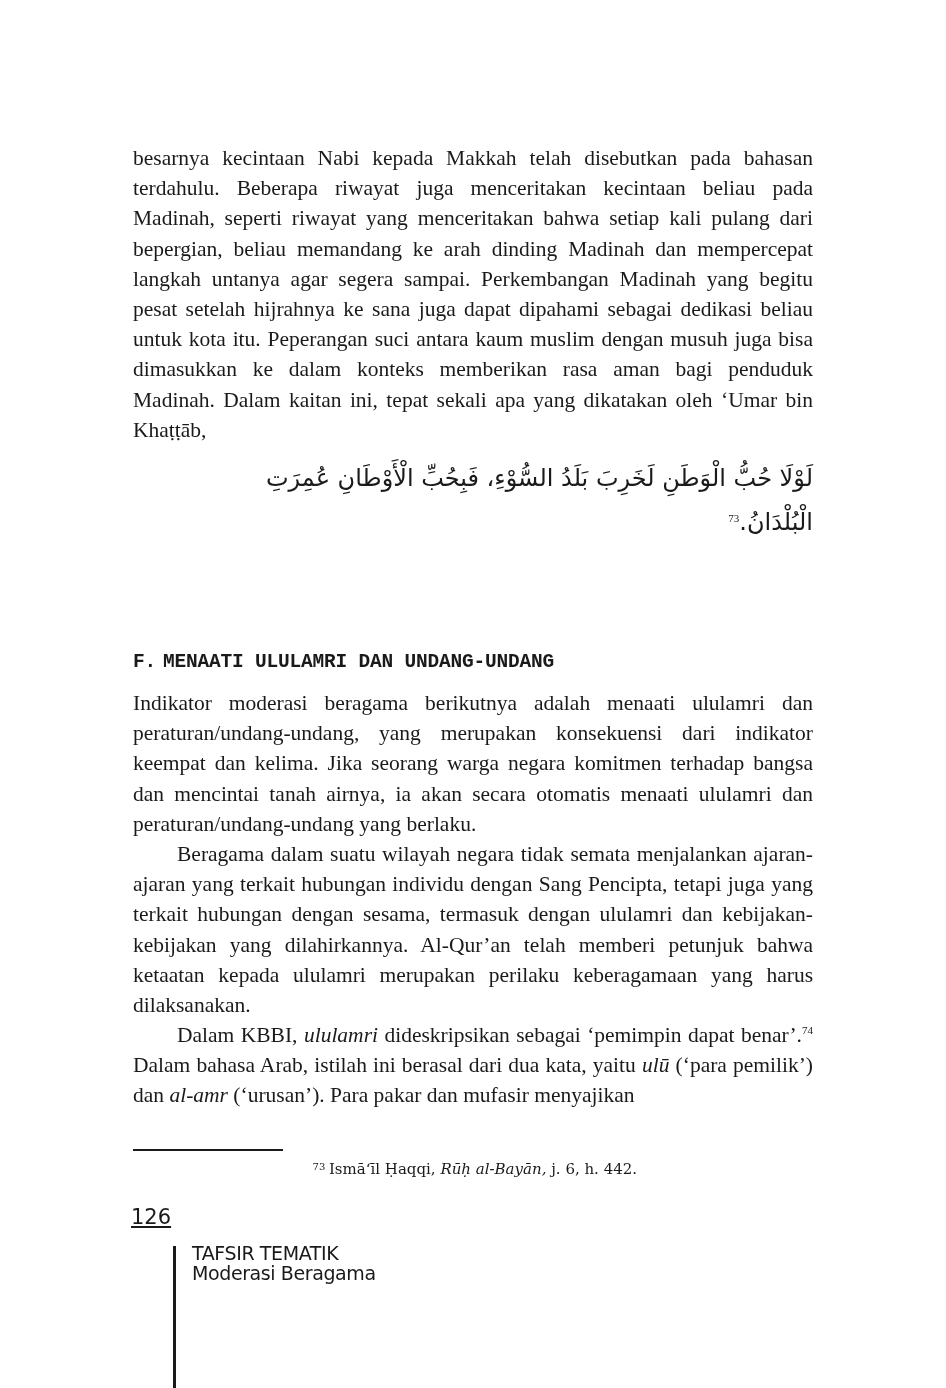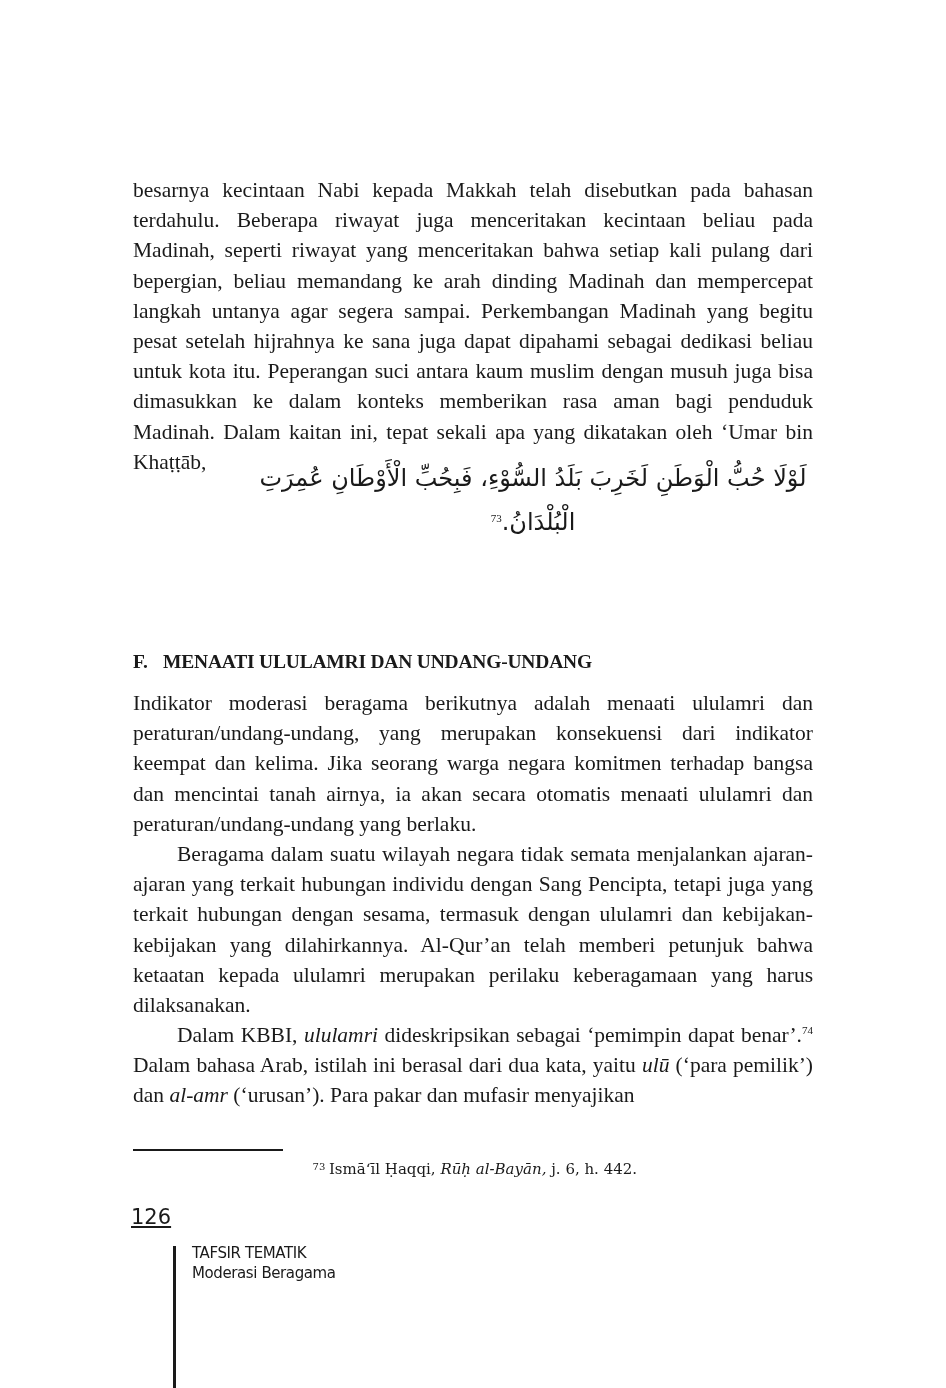--- a/index.html
+++ b/index.html
@@ -8,31 +8,31 @@
   .body-text {
     font-family: "Liberation Serif", "DejaVu Serif", serif;
     font-size: 21.5px;
     line-height: 30.2px;
     text-align: justify;
     position: absolute;
     left: 133px;
     width: 680px;
     margin: 0;
   }
-  .p1 { top: 143px; margin-top: 32px; }
+  .p1 { top: 143px; }
   .arabic {
     position: absolute;
     top: 458px;
     right: 133px;
     width: 560px;
     font-family: "DejaVu Sans", sans-serif;
     font-size: 24px;
     line-height: 40px;
     direction: rtl;
-    text-align: center;
+    text-align: right;
     margin: 0;
   }
   .arabic sup {
     font-family: "Liberation Serif", serif;
     font-size: 11px;
     vertical-align: 8px;
   }
   .translation {
     position: absolute;
     top: 514px;
@@ -40,21 +40,21 @@
     width: 640px;
     font-family: "Liberation Serif", "DejaVu Serif", serif;
     font-size: 19px;
     line-height: 26px;
     margin: 0;
   }
   .heading {
     position: absolute;
     top: 651px;
     left: 133px;
-    font-family: Liberation Serif, serif;
+    font-family: Liberation Mono, monospace;
     font-weight: bold;
     font-size: 19.5px;
     letter-spacing: -0.2px;
     margin: 0;
   }
   .heading .letter { display: inline-block; width: 30px; }
   .p2 { top: 688px; }
   .p3 { top: 839px; text-indent: 44px; }
   .p4 { top: 1020px; text-indent: 44px; }
   .body-text sup { font-size: 11px; vertical-align: 8px; line-height: 0; }
@@ -91,21 +91,21 @@
     top: 1246px;
     width: 2.5px;
     height: 142px;
     background: #1a1a1a;
   }
   .footer-title {
     position: absolute;
     left: 192px;
     top: 1243px;
     font-family: "DejaVu Sans", sans-serif;
-    font-size: 15px;
+    font-size: 19px;
     line-height: 20px;
     letter-spacing: -0.4px;
   }
   .footer-title span { display: block; }
 </style>
 </head>
 <body>
 
 <div class="page">
 

